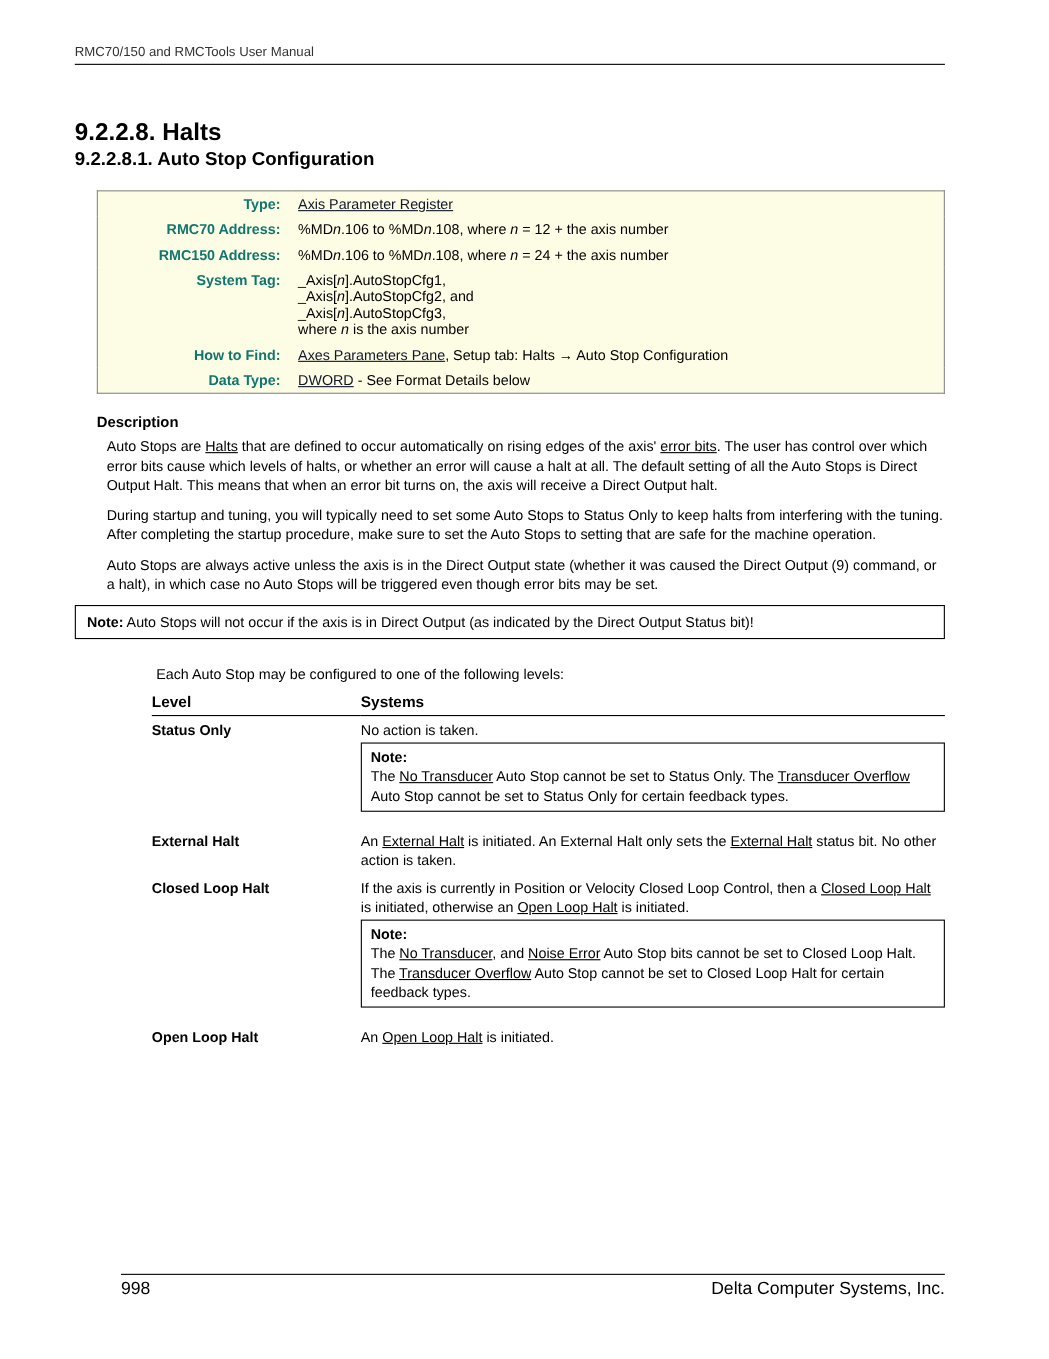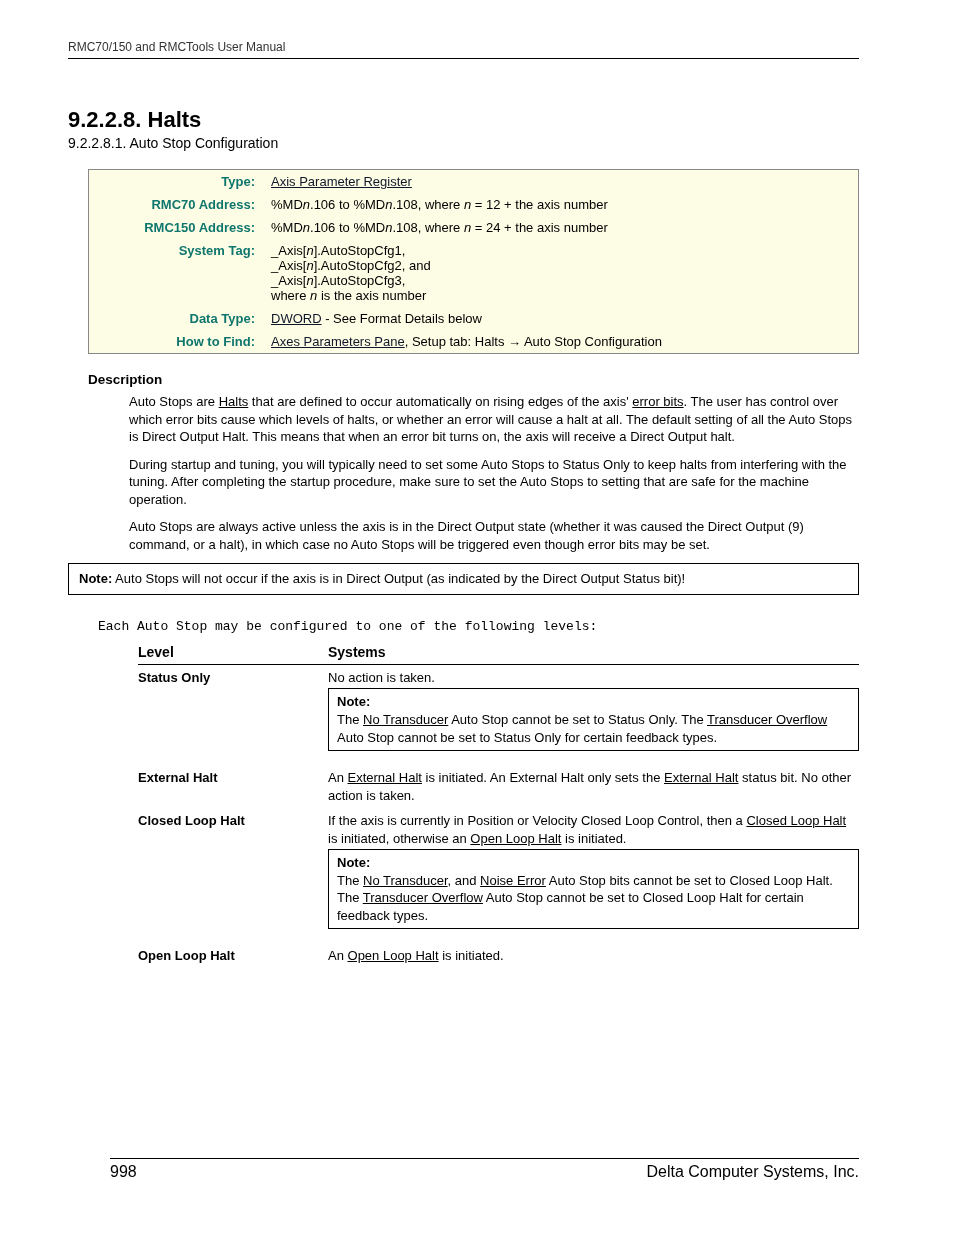--- a/index.html
+++ b/index.html
@@ -23,22 +23,22 @@
     border-bottom: 1px solid #000;
     padding-bottom: 4px;
     margin-bottom: 48px;
   }
   h1.section-title {
     font-size: 22px;
     font-weight: bold;
     margin: 0 0 2px 0;
   }
   h2.subsection-title {
-    font-size: 14px;
-    font-weight: normal;
+    font-size: 17px;
+    font-weight: bold;
     margin: 0 0 18px 0;
   }
   .info-table {
     width: 100%;
     border-collapse: collapse;
     background: #FDFCE4;
     border: 1px solid #888;
     margin: 0 0 18px 20px;
     width: calc(100% - 20px);
   }
@@ -59,38 +59,37 @@
     text-decoration: underline;
     cursor: pointer;
   }
   .italic { font-style: italic; }
   .desc-head {
     font-weight: bold;
     font-size: 13.5px;
     margin: 14px 0 6px 20px;
   }
   .desc-body {
-    margin-left: 61px;
+    margin-left: 29px;
     margin-right: 0;
   }
   .desc-body p {
     margin: 0 0 10px 0;
     line-height: 1.35;
   }
   .ul { text-decoration: underline; }
   .note-box {
     border: 1px solid #000;
     padding: 6px 10px;
     margin: 10px 0 24px 0;
     line-height: 1.35;
   }
   .levels-intro {
-    margin-left: 30px;
+    margin-left: 74px;
     margin-bottom: 6px;
-    font-family: Liberation Mono, monospace;
   }
   .levels-table {
     width: calc(100% - 70px);
     margin-left: 70px;
     border-collapse: collapse;
   }
   .levels-table th {
     text-align: left;
     font-weight: bold;
     font-size: 14px;
@@ -159,26 +158,26 @@
     <tr>
       <td class="label">System Tag:</td>
       <td>
         <span>_Axis[</span><span class="italic">n</span><span>].AutoStopCfg1,</span><br>
         <span>_Axis[</span><span class="italic">n</span><span>].AutoStopCfg2, and</span><br>
         <span>_Axis[</span><span class="italic">n</span><span>].AutoStopCfg3,</span><br>
         <span>where </span><span class="italic">n</span><span> is the axis number</span>
       </td>
     </tr>
     <tr>
+      <td class="label">How to Find:</td>
+      <td><span class="link">Axes Parameters Pane</span><span class="arrow">, Setup tab: Halts → Auto Stop Configuration</span></td>
+    </tr>
+    <tr>
       <td class="label">Data Type:</td>
       <td><span class="link">DWORD</span><span> - See Format Details below</span></td>
-    </tr>
-    <tr>
-      <td class="label">How to Find:</td>
-      <td><span class="link">Axes Parameters Pane</span><span class="arrow">, Setup tab: Halts → Auto Stop Configuration</span></td>
     </tr>
   </tbody>
     </table>
 
   <div class="desc-head">Description</div>
   <div class="desc-body">
     <p>
       <span>Auto Stops are </span><span class="ul">Halts</span><span> that are defined to occur automatically on rising edges of the axis' </span><span class="ul">error bits</span><span>. The user has control over which error bits cause which levels of halts, or whether an error will cause a halt at all. The default setting of all the Auto Stops is Direct Output Halt. This means that when an error bit turns on, the axis will receive a Direct Output halt.</span>
     </p>
     <p>During startup and tuning, you will typically need to set some Auto Stops to Status Only to keep halts from interfering with the tuning. After completing the startup procedure, make sure to set the Auto Stops to setting that are safe for the machine operation.</p>

